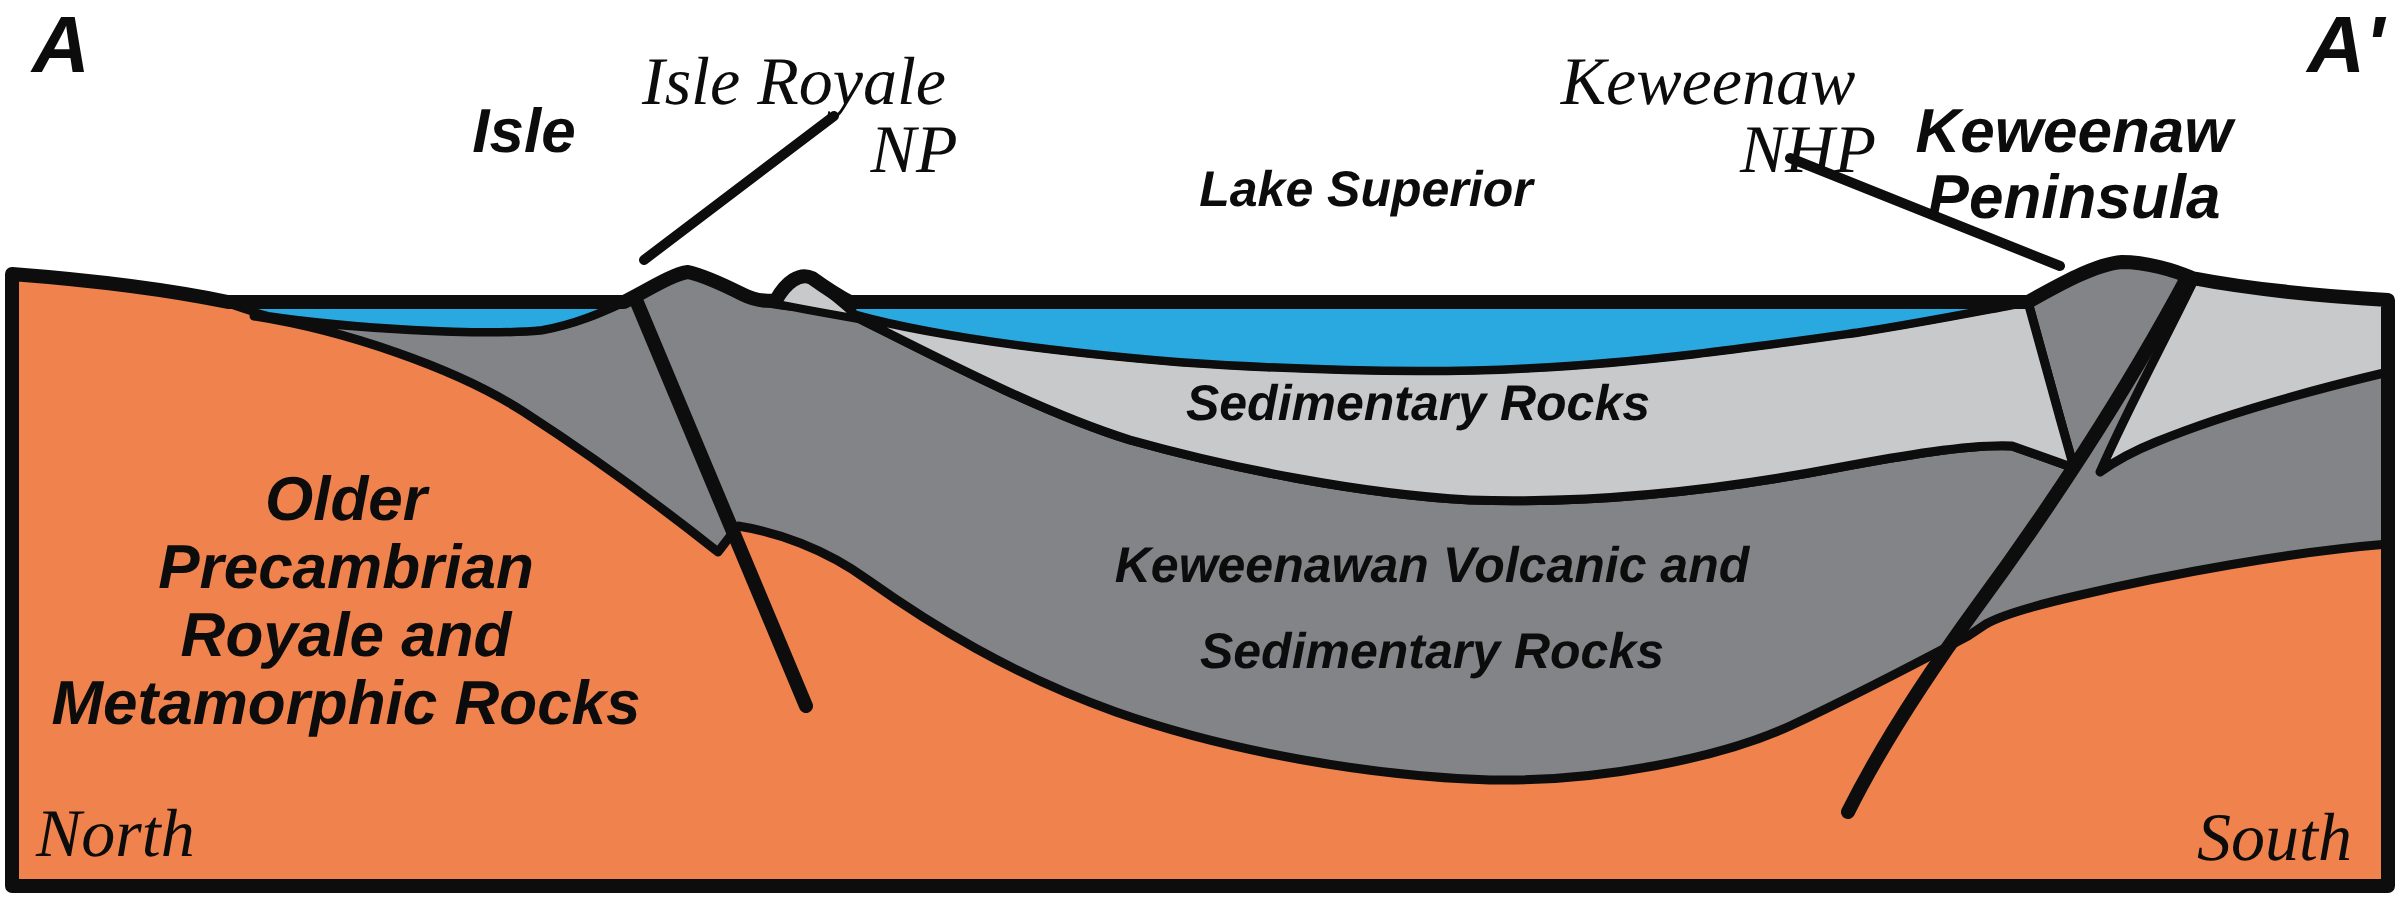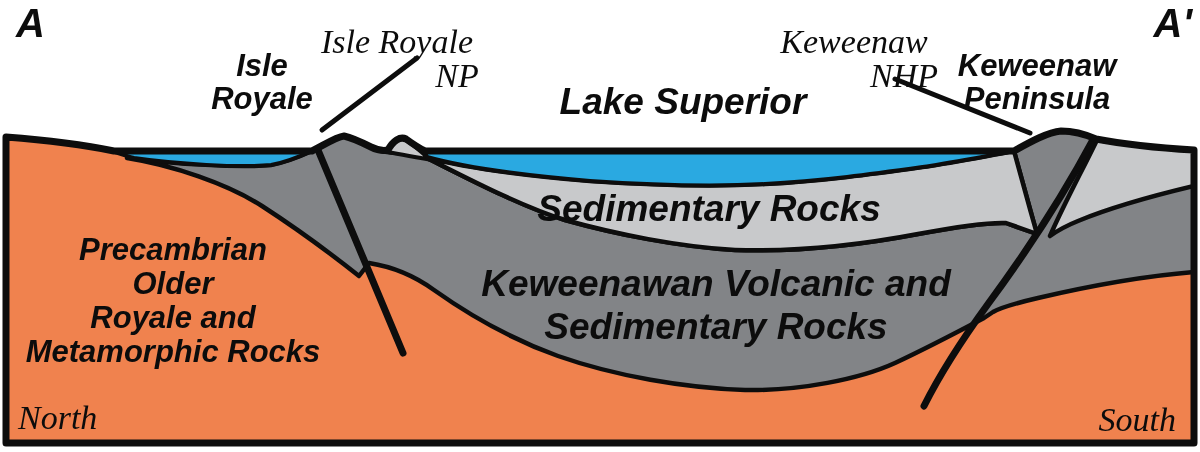--- a/index.html
+++ b/index.html
@@ -20,21 +20,21 @@
   .bold-it{
     font-family:"Liberation Sans",sans-serif;
     font-weight:bold;font-style:italic;
   }
   .serif-it{
     font-family:"Liberation Serif","DejaVu Serif",serif;
     font-style:italic;font-weight:500;
   }
   .cx{transform:translateX(-50%);text-align:center;}
   .f40{font-size:40px;}
-  .f33{font-size:37px;}
+  .f33{font-size:25px;}
   .f31{font-size:31px;}
   .f34{font-size:34px;}
   .lh34{line-height:34px;}
   .lh33{line-height:33px;}
   .lh43{line-height:43px;}
 </style>
 </head>
 <body>
 
 <div class="stage">
@@ -147,21 +147,20 @@
     <path stroke="#0d0d0d" stroke-width="5" stroke-linecap="round" fill="none" d="M 417 58 L 322 130"></path>
     <path stroke="#0d0d0d" stroke-width="5" stroke-linecap="round" fill="none" d="M 895 79 L 1030 133"></path>
   </svg>
 
   <div class="lbl bold-it f40" style="left:16px;top:2px;">A</div>
 
   <div class="lbl bold-it f40" style="right:8px;top:2px;">A'</div>
 
   <div class="lbl bold-it f31 lh33 cx" style="left:262px;top:49px;">
     <div>Isle</div>
-    <div>Royale</div>
   </div>
 
   <div class="lbl serif-it f34 cx" style="left:397px;top:24px;text-align:right;">Isle Royale</div>
   <div class="lbl serif-it f34 cx" style="left:457px;top:58px;">NP</div>
 
   <div class="lbl bold-it f33 cx" style="left:683px;top:82px;">Lake Superior</div>
 
   <div class="lbl serif-it f34 cx" style="left:854px;top:24px;">Keweenaw</div>
   <div class="lbl serif-it f34 cx" style="left:904px;top:58px;">NHP</div>
 
@@ -171,22 +170,22 @@
   </div>
 
   <div class="lbl bold-it f33 cx" style="left:709px;top:189px;">Sedimentary Rocks</div>
 
   <div class="lbl bold-it f33 lh43 cx" style="left:716px;top:262px;">
     <div>Keweenawan Volcanic and</div>
     <div>Sedimentary Rocks</div>
   </div>
 
   <div class="lbl bold-it f31 lh34 cx" style="left:173px;top:233px;">
+    <div>Older</div>
     <div>Precambrian</div>
-    <div>Older</div>
     <div>Royale and</div>
     <div>Metamorphic Rocks</div>
   </div>
 
   <div class="lbl serif-it f34" style="left:18px;top:400px;text-align:center;">North</div>
 
   <div class="lbl serif-it f34" style="right:24px;top:402px;">South</div>
 
 </div>
 

